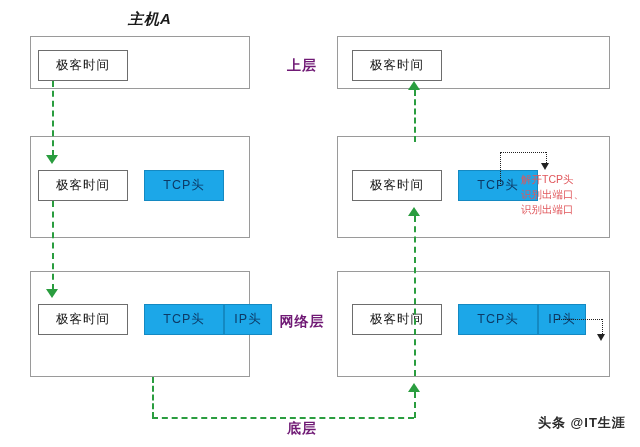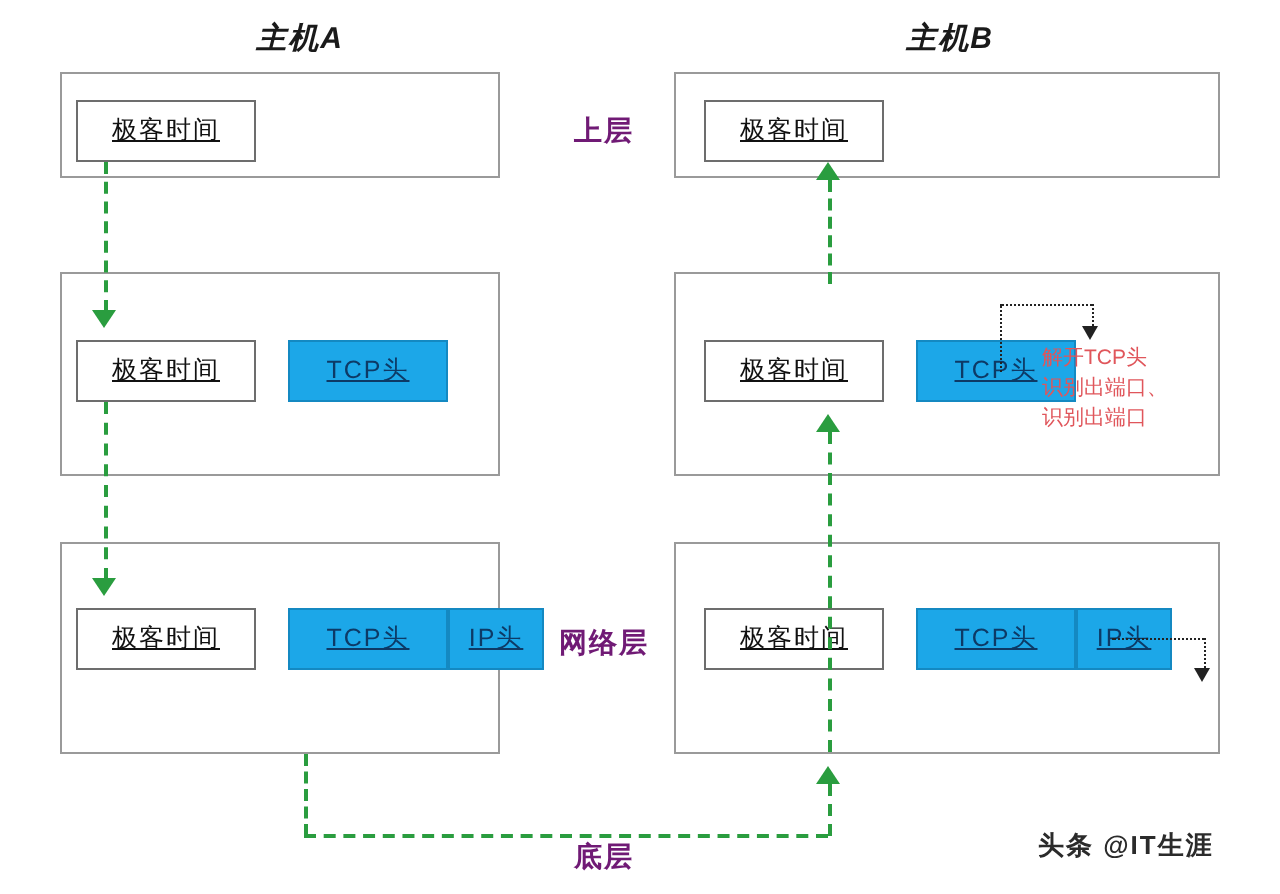--- a/index.html
+++ b/index.html
@@ -51,21 +51,20 @@
     height: 31px;
   }
   .seg {
     box-sizing: border-box;
     display: flex;
     align-items: center;
     justify-content: center;
     font-size: 12.5px;
     letter-spacing: 1px;
     white-space: nowrap;
-    text-decoration: underline;
   }
   .seg.data {
     background: #ffffff;
     border: 1.3px solid #6d6d6d;
     color: #111111;
     width: 90px;
   }
   .seg.hdr {
     background: #1CA7E8;
     border: 1.3px solid #1489c2;
@@ -131,21 +130,20 @@
     letter-spacing: 1px;
     white-space: nowrap;
   }
 </style>
 </head>
 <body>
 
 <div id="stage">
 
   <div class="host-title" style="left:60px; top:10px; width:180px;">主机A</div>
-  <div class="host-title" style="left:385px; top:10px; width:180px;">主机B</div>
 
   <div class="layer-label" style="left:262px; top:57px; width:80px;">上层</div>
   <div class="layer-label" style="left:262px; top:313px; width:80px;">网络层</div>
   <div class="layer-label" style="left:262px; top:420px; width:80px;">底层</div>
 
   <div class="layer-box" style="left:30px; top:36px; width:220px; height:53px;"></div>
   <div class="layer-box" style="left:30px; top:136px; width:220px; height:102px;"></div>
   <div class="layer-box" style="left:30px; top:271px; width:220px; height:106px;"></div>
 
   <div class="layer-box" style="left:337px; top:36px; width:273px; height:53px;"></div>
@@ -209,15 +207,15 @@
     <div>解开TCP头</div>
     <div>识别出端口、</div>
     <div>识别出端口</div>
   </div>
 
   <div class="h-dot" style="left:556px; top:319px; width:46px;"></div>
   <div class="v-dot" style="left:602px; top:319px; height:17px;"></div>
   <div class="dot-arrow-down" style="left:597px; top:334px;"></div>
 
 
-  <div class="footer" style="left:519px; top:414px;">头条 @IT生涯</div>
+  <div class="footer" style="left:538px; top:414px;">头条 @IT生涯</div>
 
 </div>
 
 </body></html>

